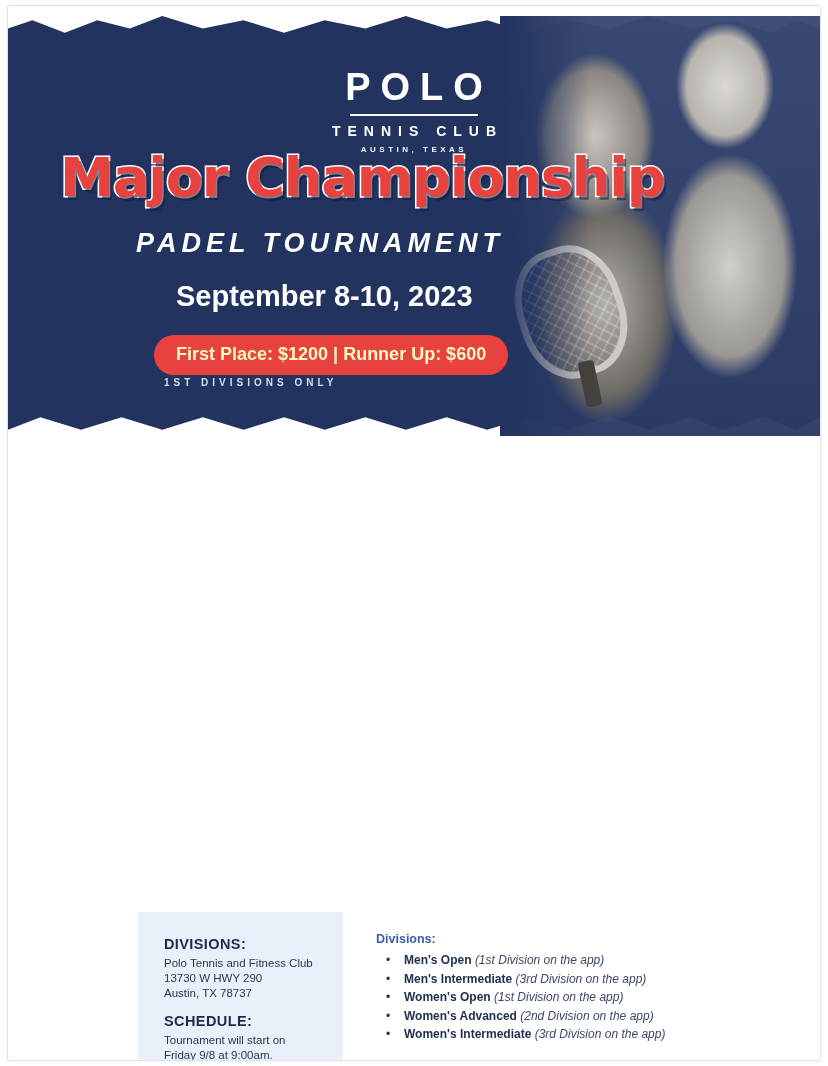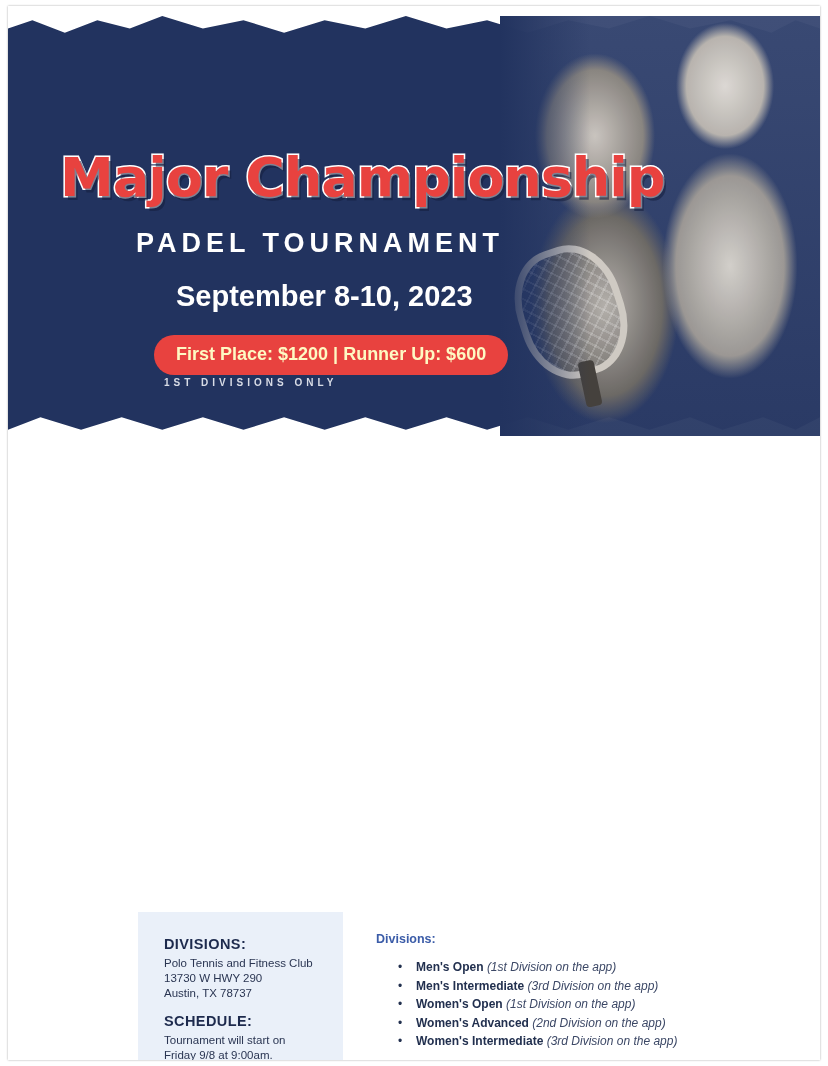--- a/index.html
+++ b/index.html
@@ -153,20 +153,21 @@
     paint-order: stroke fill;
     text-shadow: 3px 4px 0 rgba(20,30,60,0.55);
     white-space: nowrap;
   }
   .title-sub {
     position: absolute;
     left: 128px;
     top: 222px;
     z-index: 5;
     color: #ffffff;
+    font-style: italic;
     font-weight: 700;
     font-size: 27px;
     letter-spacing: 5px;
     white-space: nowrap;
   }
   .title-dates {
     position: absolute;
     left: 168px;
     top: 274px;
     z-index: 5;
@@ -238,21 +239,21 @@
     color: #2b3550;
   }
   .sec-h {
     color: #3b5ca8;
     font-weight: 700;
     font-size: 12.5px;
     margin: 14px 0 5px 0;
   }
   ul.div-list {
     list-style: none;
-    margin: 12px;
+    margin: 0;
     padding: 0;
   }
   ul.div-list li {
     position: relative;
     padding-left: 28px;
     font-size: 12px;
     line-height: 18.5px;
     color: #22304f;
   }
   ul.div-list li:before {
@@ -273,20 +274,26 @@
 
     <div class="hero">
       <div class="hero-navy top-edge"></div>
 
       <div class="hero-photo">
         <div class="ph"></div>
         <div class="racket"></div>
         <div class="fade-left"></div>
       </div>
 
+      <div class="logo-block">
+        <div class="logo-polo">POLO</div>
+        <div class="logo-rule"></div>
+        <div class="logo-tennis">TENNIS CLUB</div>
+        <div class="logo-city">AUSTIN, TEXAS</div>
+      </div>
 
       <div class="title-major">Major Championship</div>
       <div class="title-sub">PADEL TOURNAMENT</div>
       <div class="title-dates">September 8-10, 2023</div>
       <div class="prize-pill">First Place: $1200 | Runner Up: $600</div>
       <div class="divisions-only">1ST DIVISIONS ONLY</div>
     </div>
 
     <div class="content">
 

